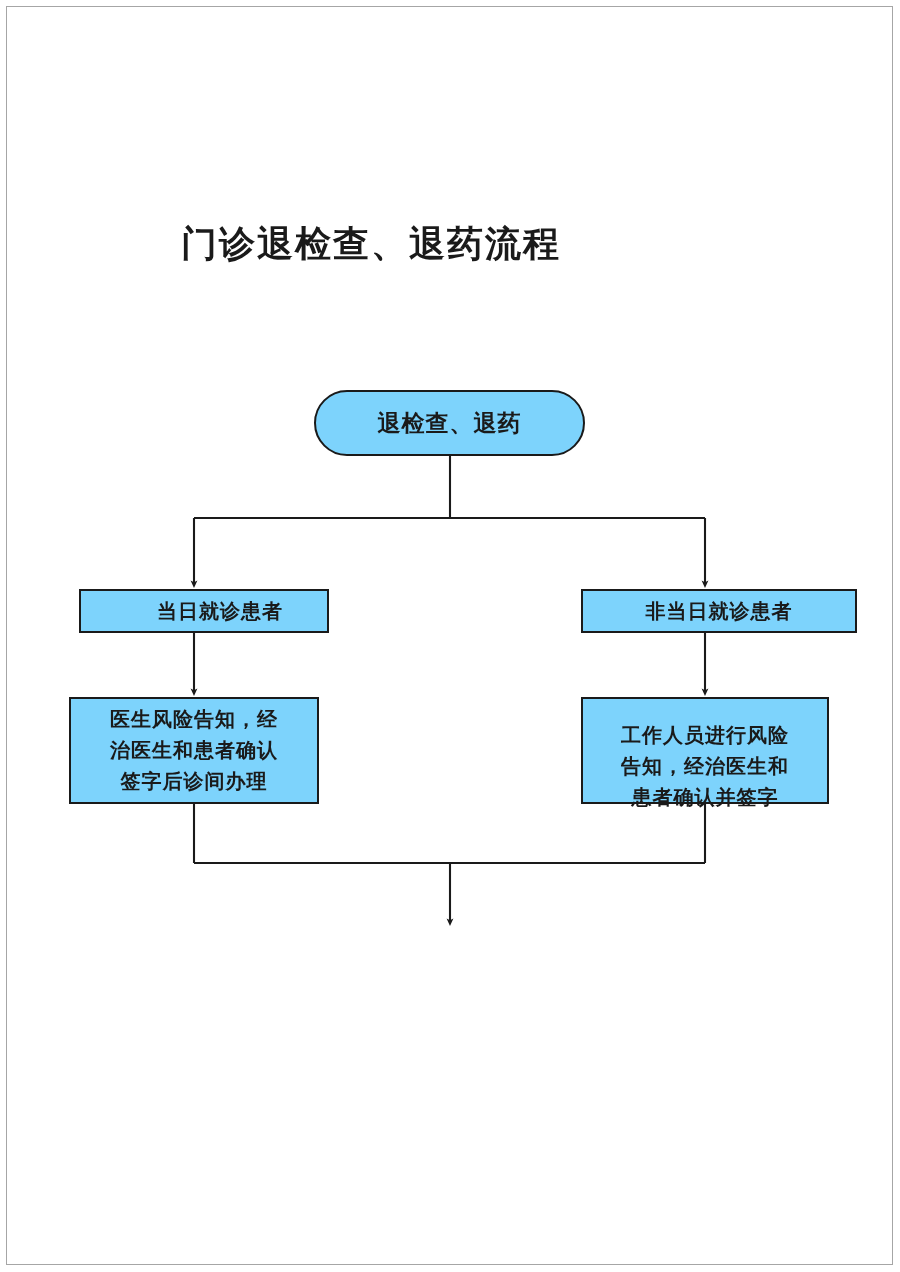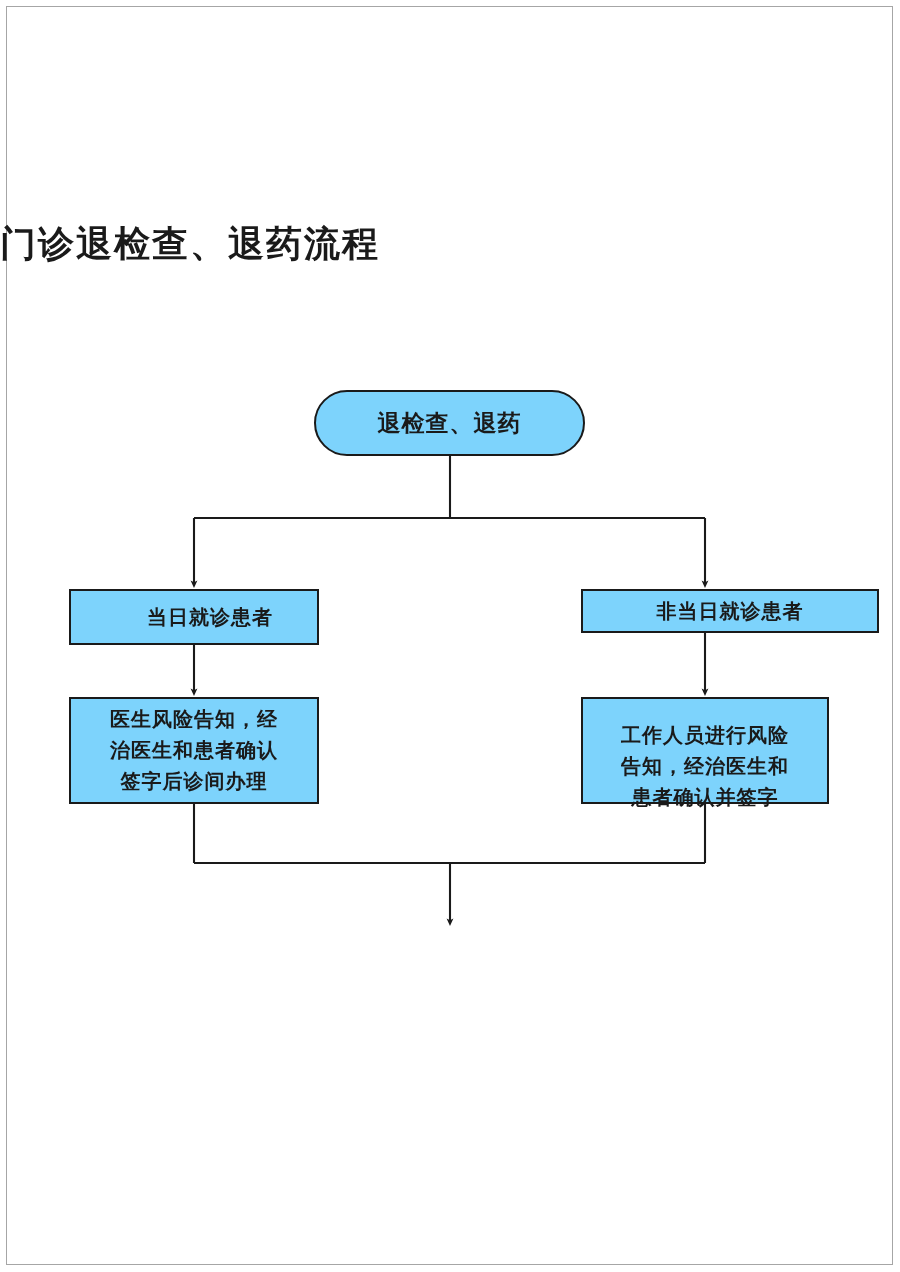--- a/index.html
+++ b/index.html
@@ -34,20 +34,21 @@
     border: 1px solid #a6a6a6;
     box-sizing: border-box;
     pointer-events: none;
   }
 
   #diagram-title {
     position: absolute;
     left: 0;
     top: 222px;
     width: 742px;
+    text-align: center;
     font-size: 36px;
     font-weight: 700;
     letter-spacing: 2px;
     color: #1a1a1a;
     line-height: 1.2;
     white-space: pre;
   }
 
   
   #connectors {
@@ -89,32 +90,32 @@
   
   #node-start {
     left: 314px;
     top: 390px;
     width: 271px;
     height: 66px;
   }
   #node-start .node-text { font-size: 23px; line-height: 1.25; }
 
   #node-same-day {
-    left: 69px;
+    left: 79px;
     top: 589px;
     width: 250px;
-    height: 56px;
+    height: 44px;
     padding-left: 32px;
   }
   #node-same-day .node-text { font-size: 20px; line-height: 1.2; }
 
   #node-other-day {
     left: 581px;
     top: 589px;
-    width: 298px;
+    width: 276px;
     height: 44px;
   }
   #node-other-day .node-text { font-size: 20px; line-height: 1.2; }
 
   #node-doctor-risk {
     left: 69px;
     top: 697px;
     width: 250px;
     height: 107px;
   }

